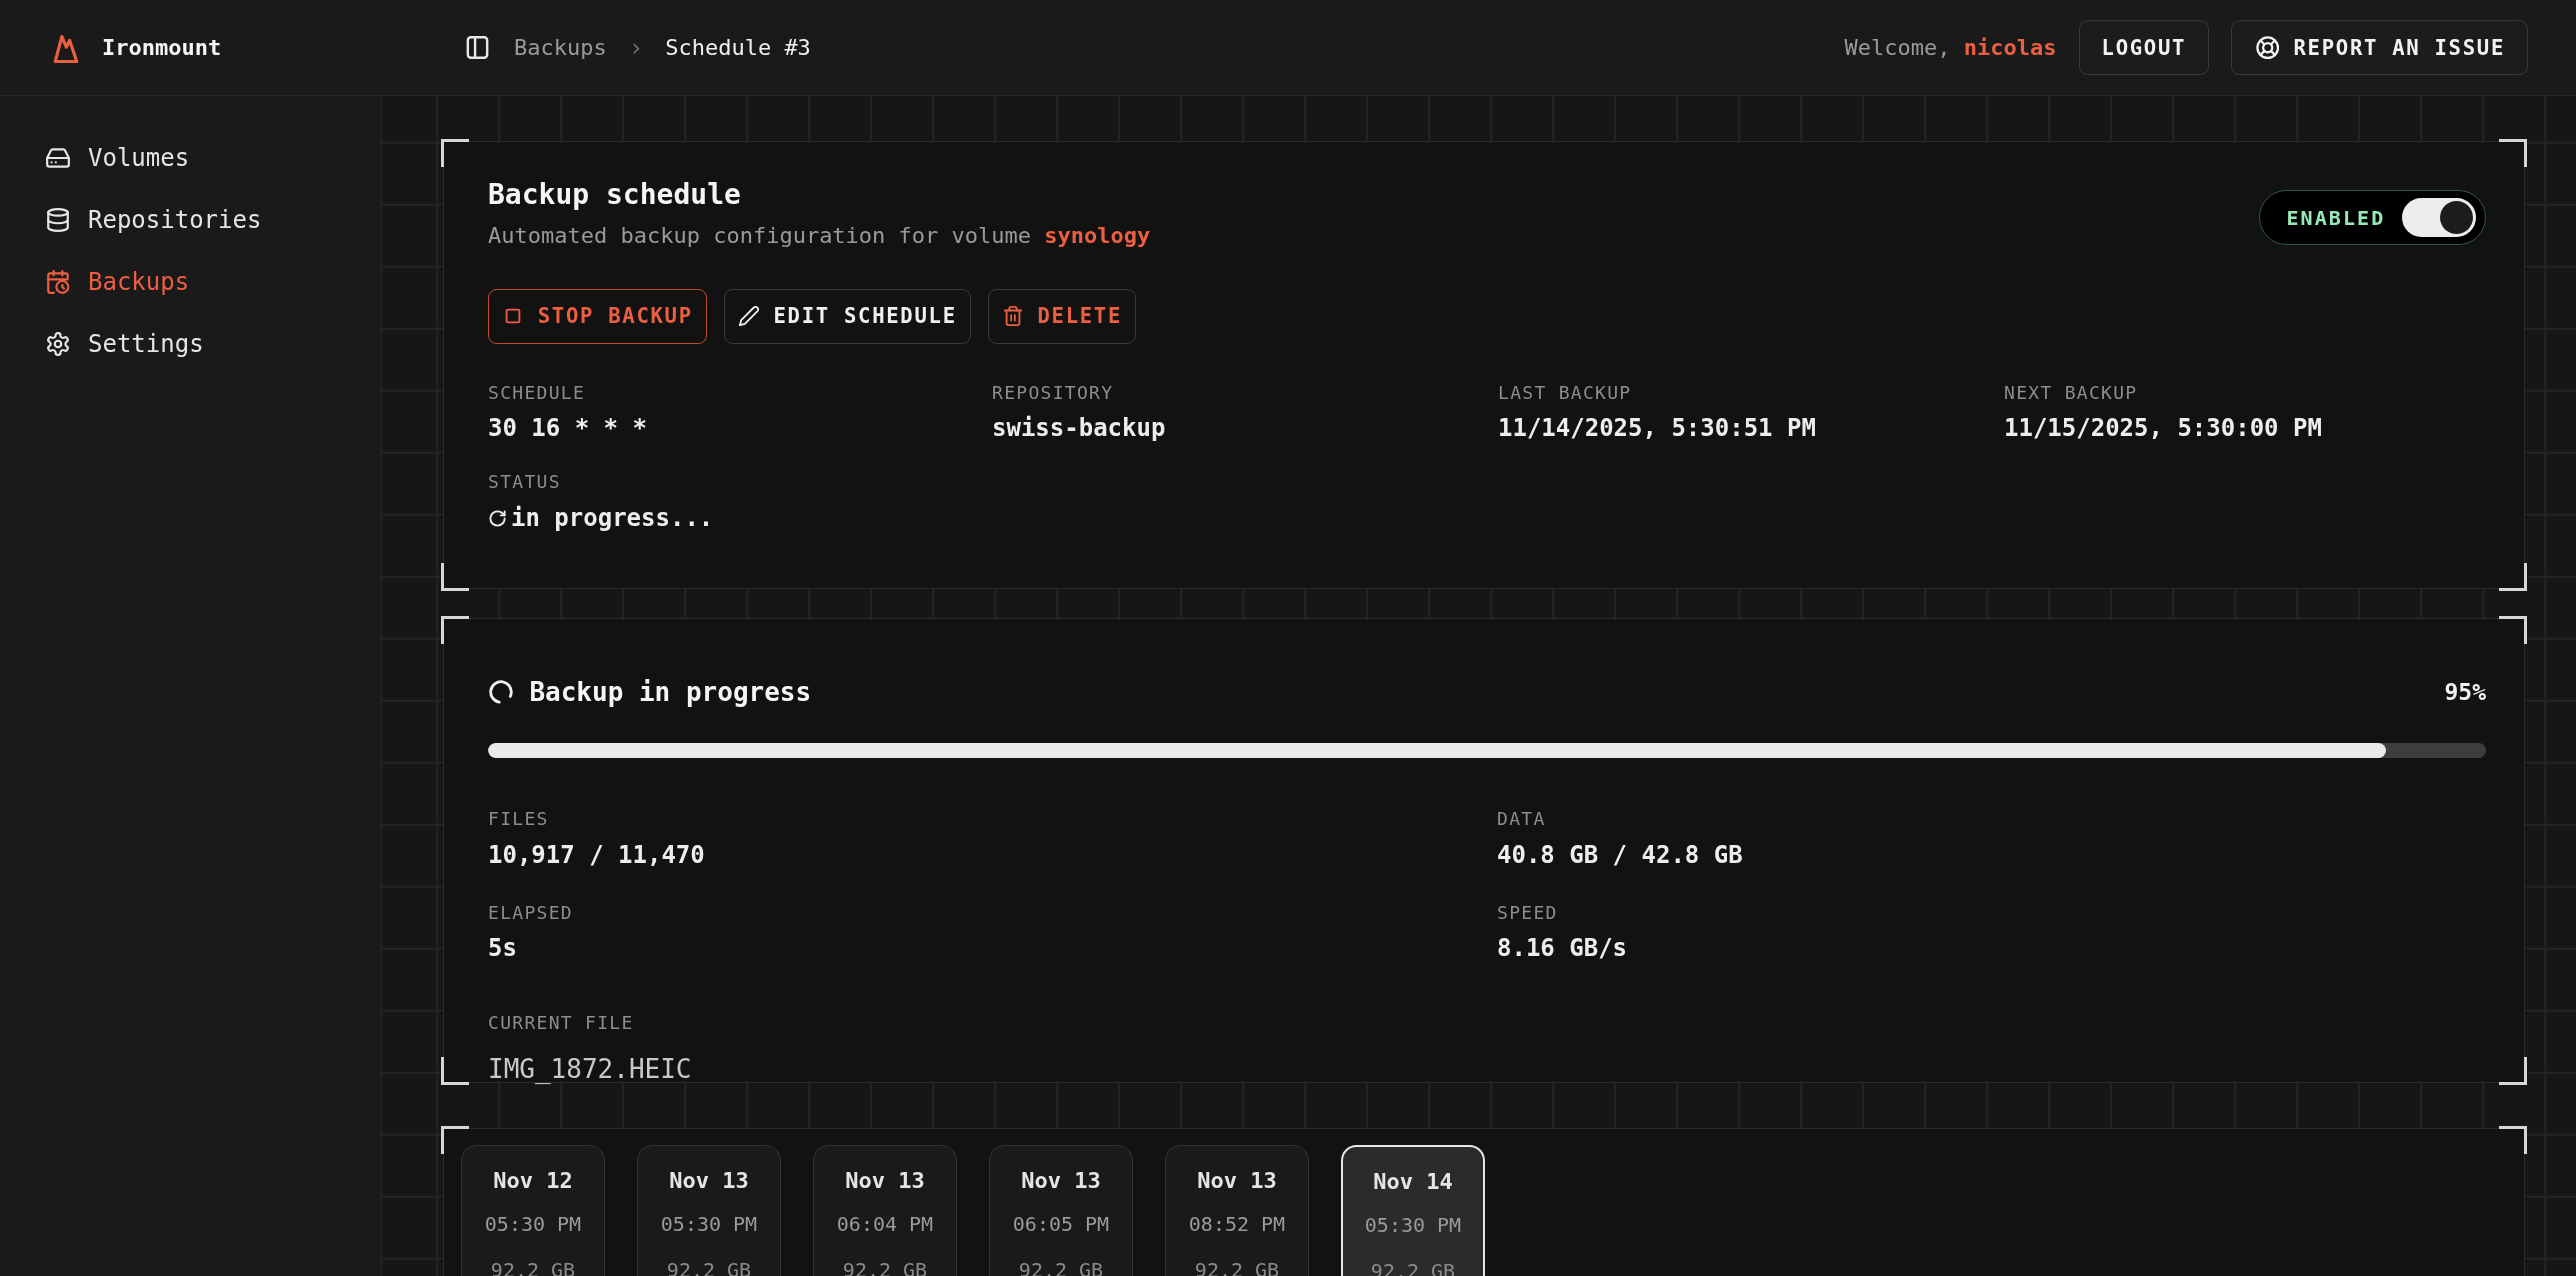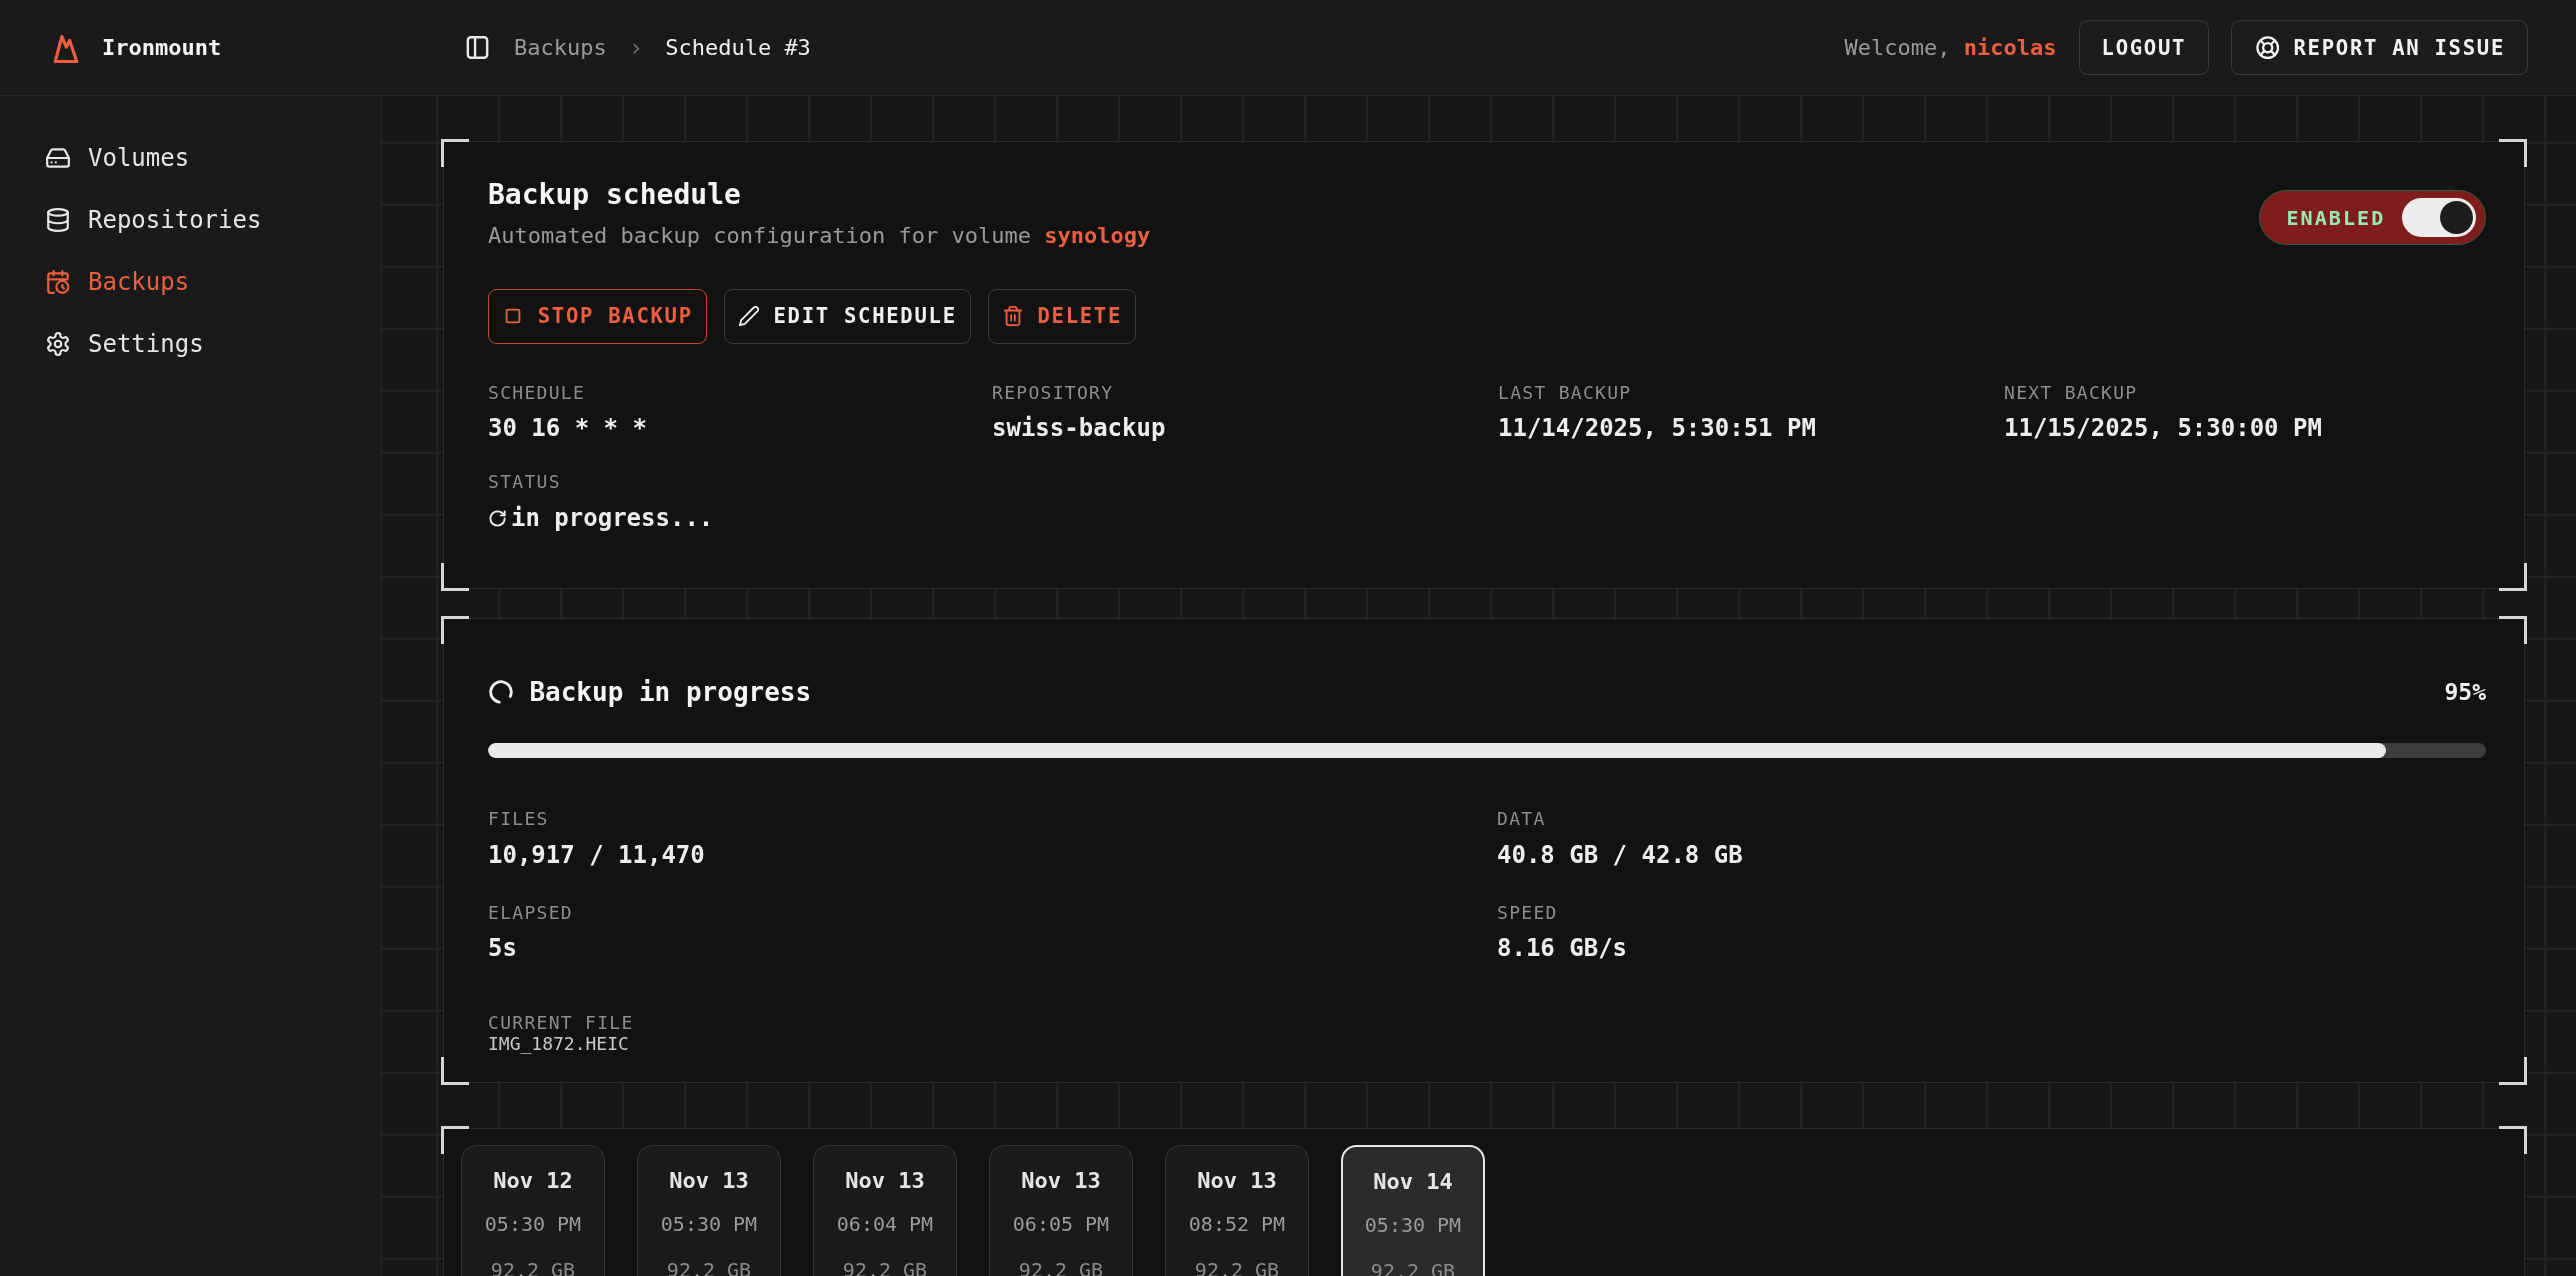--- a/index.html
+++ b/index.html
@@ -49,21 +49,21 @@
   .card1 { height:448px; padding:36px 38px 0 44px; margin-bottom:29px; }
   .card2 { height:465px; padding:58px 38px 0 44px; margin-bottom:45px; }
   .card3 { height:343px; padding:16.3px 17px; }
 
   .card1-head { display:flex; justify-content:space-between; align-items:flex-start; }
   .card-title { font-size:28px; font-weight:700; color:#f5f5f5; line-height:34px; }
   .card-sub { font-size:22px; color:#9a9a9a; line-height:29px; margin-top:8.6px; }
   .card-sub b { color:#ec5f41; font-weight:700;text-align:center; }
 
   .enabled-pill { margin-top:12px; display:flex; align-items:center; gap:17px;
-    height:55px; padding:0 8.6px 0 26px; border:1.7px solid #2c5c43; background:#7f1d1d;
+    height:55px; padding:0 8.6px 0 26px; border:1.7px solid #2c5c43; background:#000000;
     border-radius:856px; cursor:pointer; }
   .enabled-label { color:#97e9b6; font-size:20px; font-weight:700; letter-spacing:2.1px; }
   .toggle { width:74px; height:39px; background:#ededed; border-radius:20px; position:relative; }
   .toggle-knob { position:absolute; top:3.4px; right:3.4px; width:33px; height:33px;
     border-radius:50%; background:#1d1d1d; }
 
   .actions { display:flex; gap:17px; margin-top:39px; }
   .abtn { display:flex; align-items:center; gap:13.7px; height:55px; padding:0 13px;
     border-radius:8.6px; border:1.7px solid #3a3a3a; background:transparent; cursor:pointer;
     font-size:20.6px; font-weight:700; letter-spacing:1.7px; font-family:inherit; color:#f0f0f0; }
@@ -76,21 +76,21 @@
   .status-block { margin-top:27.4px; }
   .status-value { display:flex; align-items:center; gap:4px; }
 
   .card2-head { display:flex; justify-content:space-between; align-items:center; }
   .card2-title { display:flex; align-items:center; gap:15.4px; font-size:26px; font-weight:700; color:#f5f5f5; }
   .pct { font-size:23px; font-weight:700; color:#f0f0f0; }
   .bar { margin-top:36px; height:15.4px; border-radius:8.6px; background:#3d3d3d; overflow:hidden; }
   .bar-fill { height:100%; background:#e9e9e9; border-radius:8.6px; }
   .stats-grid { display:grid; grid-template-columns:1009px auto; margin-top:50px; row-gap:31px; }
   .current-file { margin-top:48px; }
-  .file-value { font-size:18px; color:#c9c9c9; margin-top:0; }
+  .file-value { font-size:26px; color:#c9c9c9; margin-top:21px; }
 
   .chips { display:flex; gap:32px; }
   .chip { width:144px; height:291px; border:1.7px solid #343434; border-radius:15.4px;
     background:#1a1a1a; text-align:center; padding-top:22px; cursor:pointer; flex-shrink:0; }
   .chip.selected { border:2.6px solid #e6e6e6; background:#2b2b2b; }
   .chip-date { font-size:22px; font-weight:700; color:#e5e5e5; }
   .chip-time { font-size:20px; color:#9a9a9a; margin-top:19px; }
   .chip-size { font-size:20px; color:#8a8a8a; margin-top:22px; }
 
   .spin { color:#f0f0f0; }

